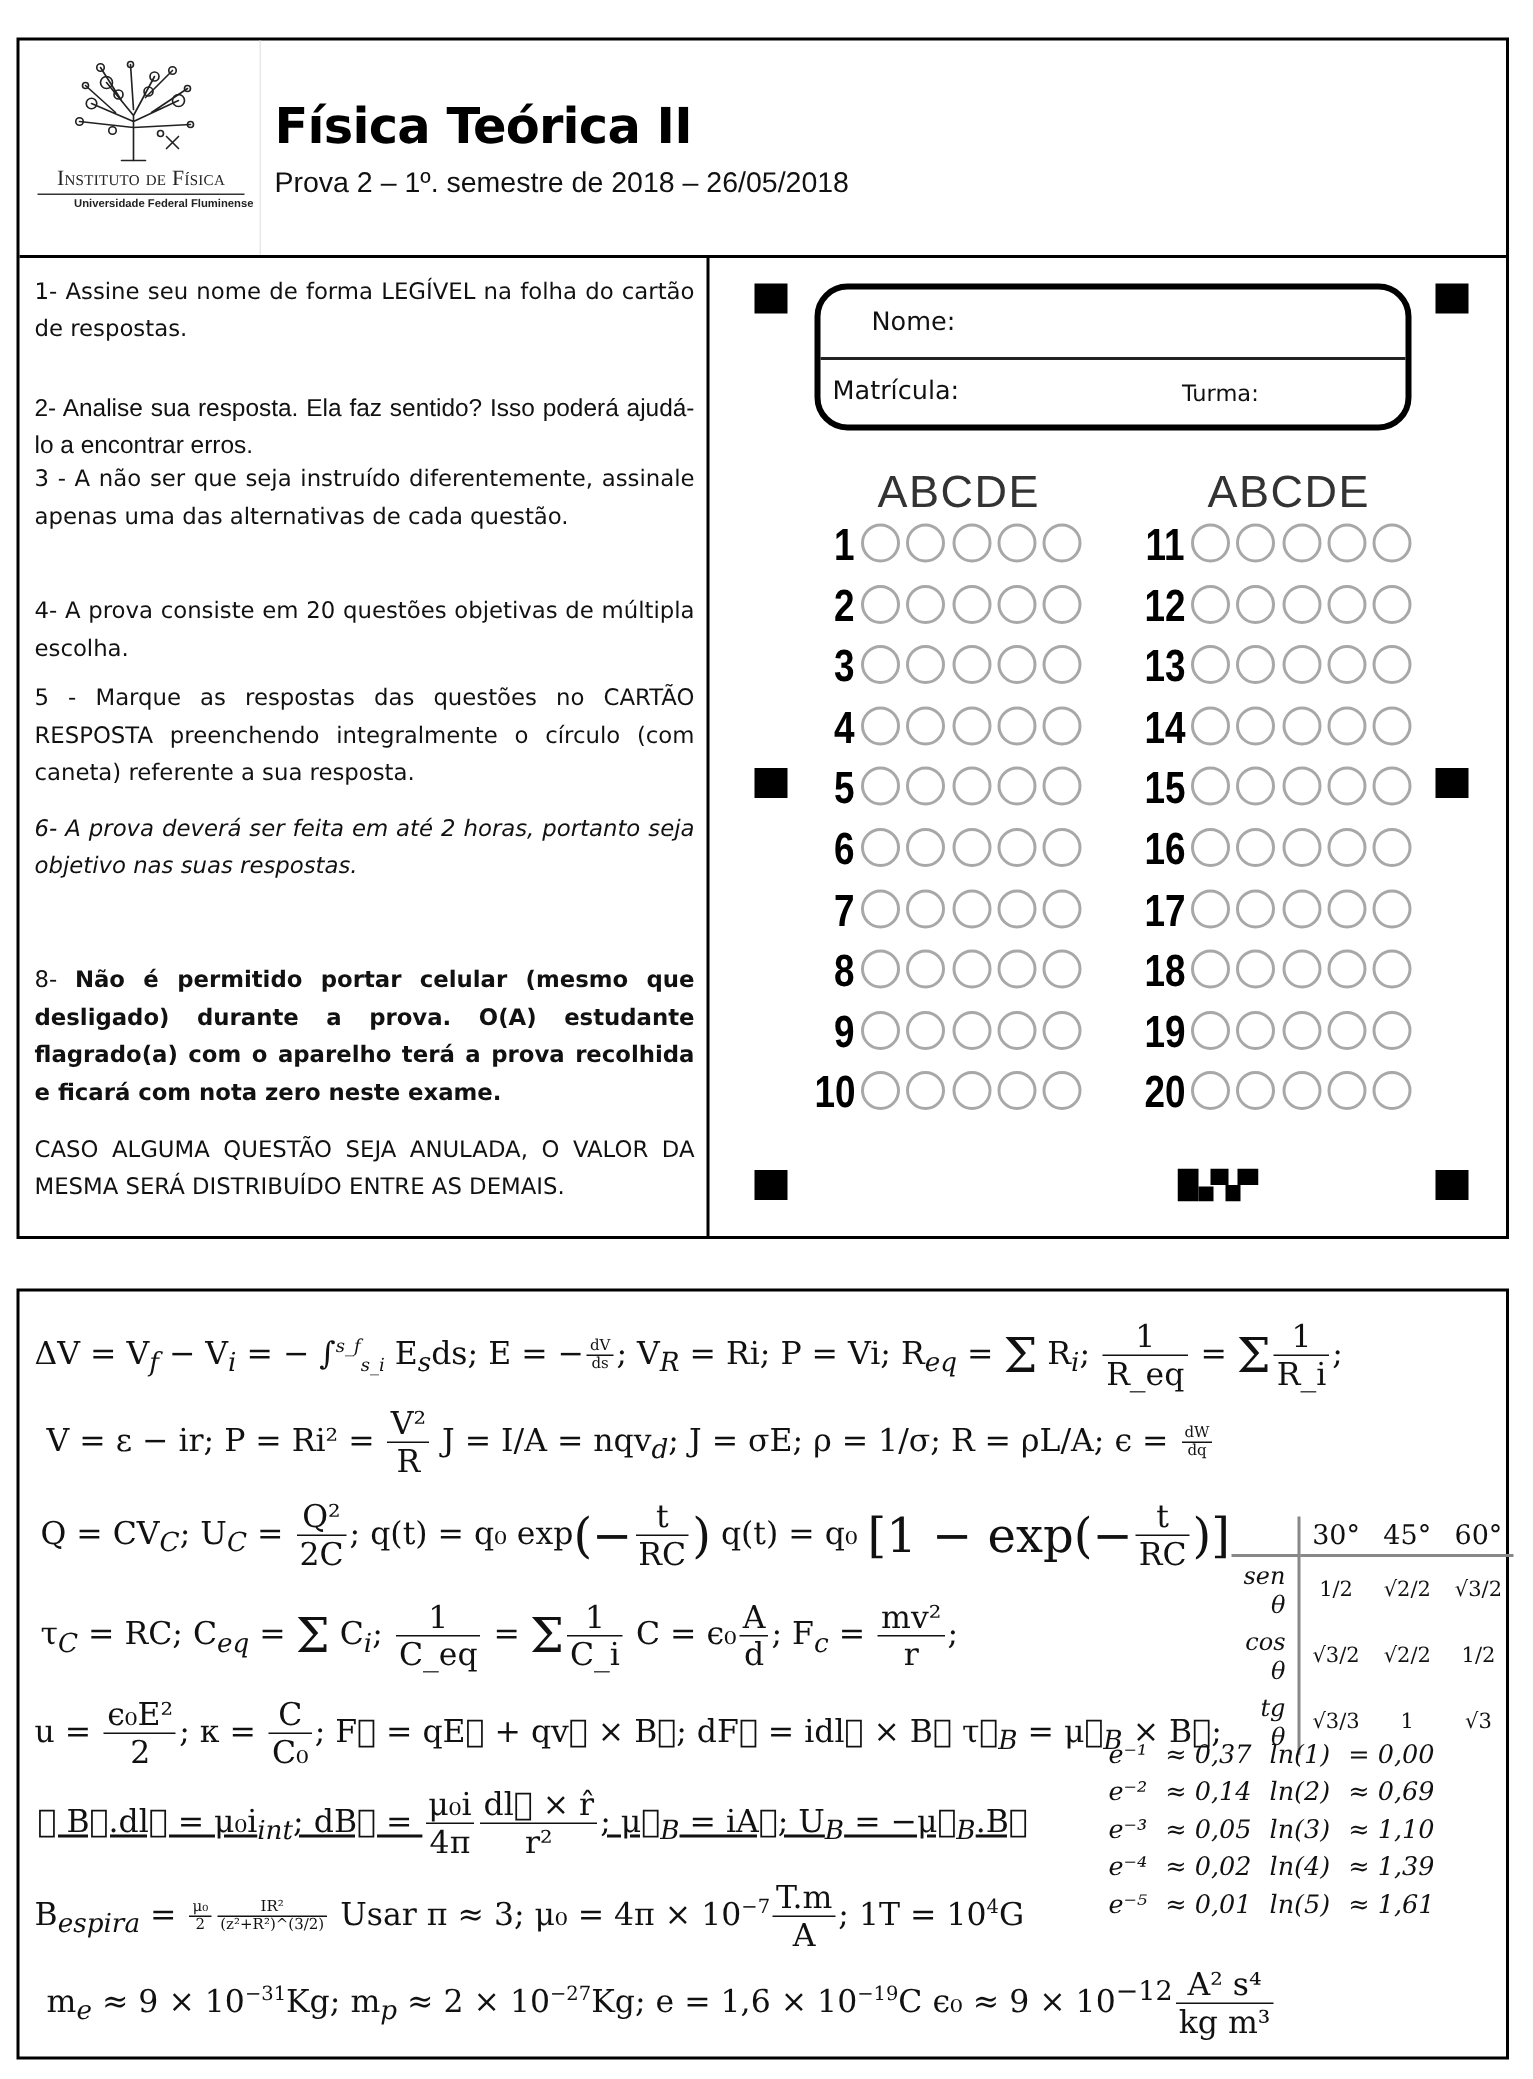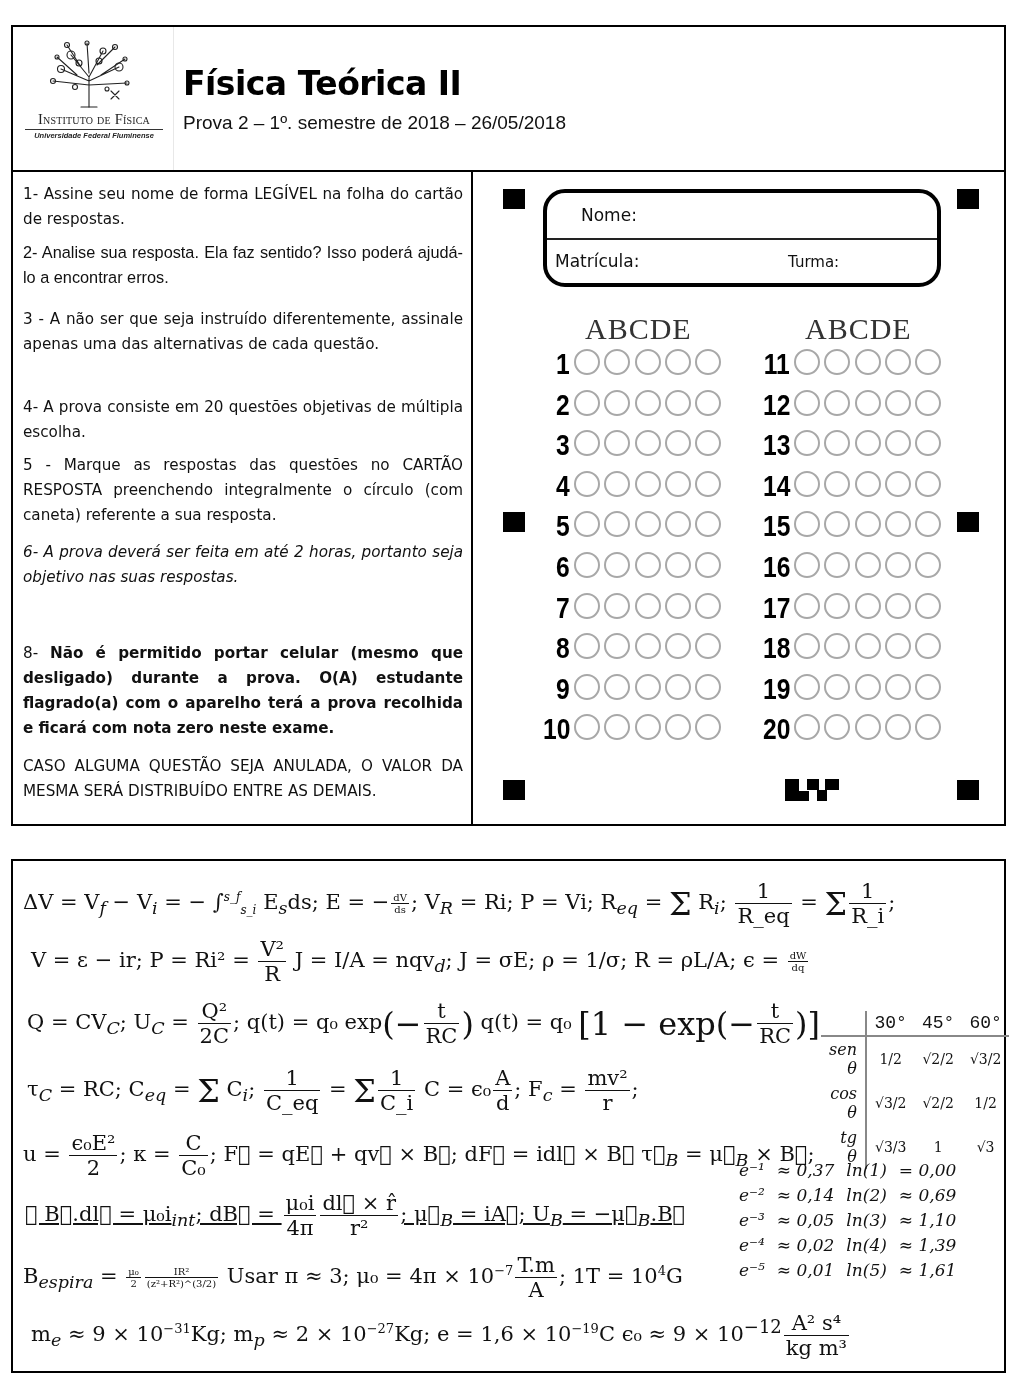--- a/index.html
+++ b/index.html
@@ -20,22 +20,22 @@
     border-right: 1px solid #e8e8e8;
   }
   #logo-tree { position: absolute; left: 28px; top: 10px; width: 96px; height: 72px; }
   #logo-inst {
     position: absolute; left: 6px; top: 84px; width: 150px; text-align: center;
     font-family: "Liberation Serif", serif; font-size: 14.5px; letter-spacing: 0.2px;
     font-variant: small-caps; color: #222;
   }
   #logo-rule { position: absolute; left: 12px; top: 102px; width: 138px; height: 1px; background: #333; }
   #logo-univ {
-    position: absolute; left: 6px; top: 104px; width: 150px; text-align: center;
-    font-size: 7.5px; font-weight: bold; color: #222; font-style: italic;
+    position: absolute; left: 6px; top: 104px; width: 150px; text-align: right;
+    font-size: 7.5px; font-weight: bold; color: #222;
   }
   #title {
     position: absolute; left: 170px; top: 37px;
     font-family: "DejaVu Sans", sans-serif; font-weight: bold; font-size: 33px; letter-spacing: -0.5px;
   }
   #subtitle {
     position: absolute; left: 170px; top: 85px;
     font-size: 19px; color: #111;
   }
 
@@ -57,21 +57,21 @@
   #id-box {
     position: absolute; left: 68px; top: 17px; width: 398px; height: 98px;
     border: 4px solid #000; border-radius: 22px;
   }
   #id-divider { position: absolute; left: 0; top: 45px; width: 100%; height: 2px; background: #222; }
   .id-label { position: absolute; font-family: "DejaVu Sans", sans-serif; font-size: 17px; color: #111; }
   .id-label.small { font-size: 15px; }
 
   .col-letters {
     position: absolute; top: 140px;
-    font-family: Liberation Serif, serif; font-size: 30px; color: #333; letter-spacing: 1px;
+    font-family: Liberation Sans, sans-serif; font-size: 30px; color: #333; letter-spacing: 1px;
   }
   .q-row { position: absolute; height: 36px; }
   .q-num {
     position: absolute; right: 100%; margin-right: 4px; top: -2px;
     font-family: "Liberation Sans", sans-serif; font-weight: bold; font-size: 30px;
     transform: scaleX(0.82); transform-origin: right center; white-space: nowrap;
   }
   .bubble {
     position: absolute; top: 0; width: 26px; height: 26px;
     border: 2.5px solid #a8a8a8; border-radius: 50%; background: #fff;
@@ -91,21 +91,21 @@
   .frac { display: inline-block; vertical-align: middle; text-align: center; margin: 0 2px; }
   .frac > span { display: block; line-height: 1.15; padding: 0 2px; }
   .frac > span.num { border-bottom: 1px solid #111; }
   .frac.sm { font-size: 10px; }
   .big { font-size: 32px; vertical-align: middle; }
 
   #trig-table {
     position: absolute; left: 808px; top: 150px; border-collapse: collapse;
     font-family: "DejaVu Serif", serif; color: #111;
   }
-  #trig-table th { font-weight: normal; font-size: 18px; padding: 2px 6px; border-bottom: 2px solid #888; font-family: Liberation Mono, monospace; }
+  #trig-table th { font-weight: normal; font-size: 18px; padding: 2px 6px; border-bottom: 2px solid #888; }
   #trig-table td { font-size: 14px; padding: 3px 8px; text-align: center; }
   #trig-table td.rowh { font-style: italic; font-size: 16px; text-align: right; border-right: 2px solid #888; }
   #trig-table th.corner { border-right: 2px solid #888; }
 
   #exp-table {
     position: absolute; left: 720px; top: 297px; border-collapse: collapse;
     font-family: "DejaVu Serif", serif; font-size: 17px; color: #111;
   }
   #exp-table td { padding: 0 6px; line-height: 25px; white-space: nowrap; font-style: italic; }
   #exp-table td.it { font-style: italic; }
@@ -142,21 +142,21 @@
       <div id="logo-inst">Instituto de Física</div>
       <div id="logo-rule"></div>
       <div id="logo-univ">Universidade Federal Fluminense</div>
     </div>
     <div id="title">Física Teórica II</div>
     <div id="subtitle">Prova 2 – 1º. semestre de 2018 – 26/05/2018</div>
   </div>
 
   <div id="rules-col">
     <div class="rule" style="top:10px;">1- Assine seu nome de forma LEGÍVEL na folha do cartão de respostas.</div>
-    <div class="rule arial" style="top:68px;">2- Analise sua resposta. Ela faz sentido? Isso poderá ajudá-lo a encontrar erros.</div>
+    <div class="rule arial" style="top:88px;">2- Analise sua resposta. Ela faz sentido? Isso poderá ajudá-lo a encontrar erros.</div>
     <div class="rule" style="top:135px;">3 - A não ser que seja instruído diferentemente, assinale apenas uma das alternativas de cada questão.</div>
     <div class="rule" style="top:223px;">4- A prova consiste em 20 questões objetivas de múltipla escolha.</div>
     <div class="rule" style="top:281px;">5 - Marque as respostas das questões no CARTÃO RESPOSTA preenchendo integralmente o círculo (com caneta) referente a sua resposta.</div>
     <div class="rule" style="top:368px;font-style:italic;">6- A prova deverá ser feita em até 2 horas, portanto seja objetivo nas suas respostas.</div>
     <div class="rule" style="top:469px;"><span>8- </span><b>Não é permitido portar celular (mesmo que desligado) durante a prova. O(A) estudante flagrado(a) com o aparelho terá a prova recolhida e ficará com nota zero neste exame.</b></div>
     <div class="rule" style="top:582px;">CASO ALGUMA QUESTÃO SEJA ANULADA, O VALOR DA MESMA SERÁ DISTRIBUÍDO ENTRE AS DEMAIS.</div>
   </div>
 
   <div id="card">
     <div class="marker" style="left:28px; top:17px;"></div>

